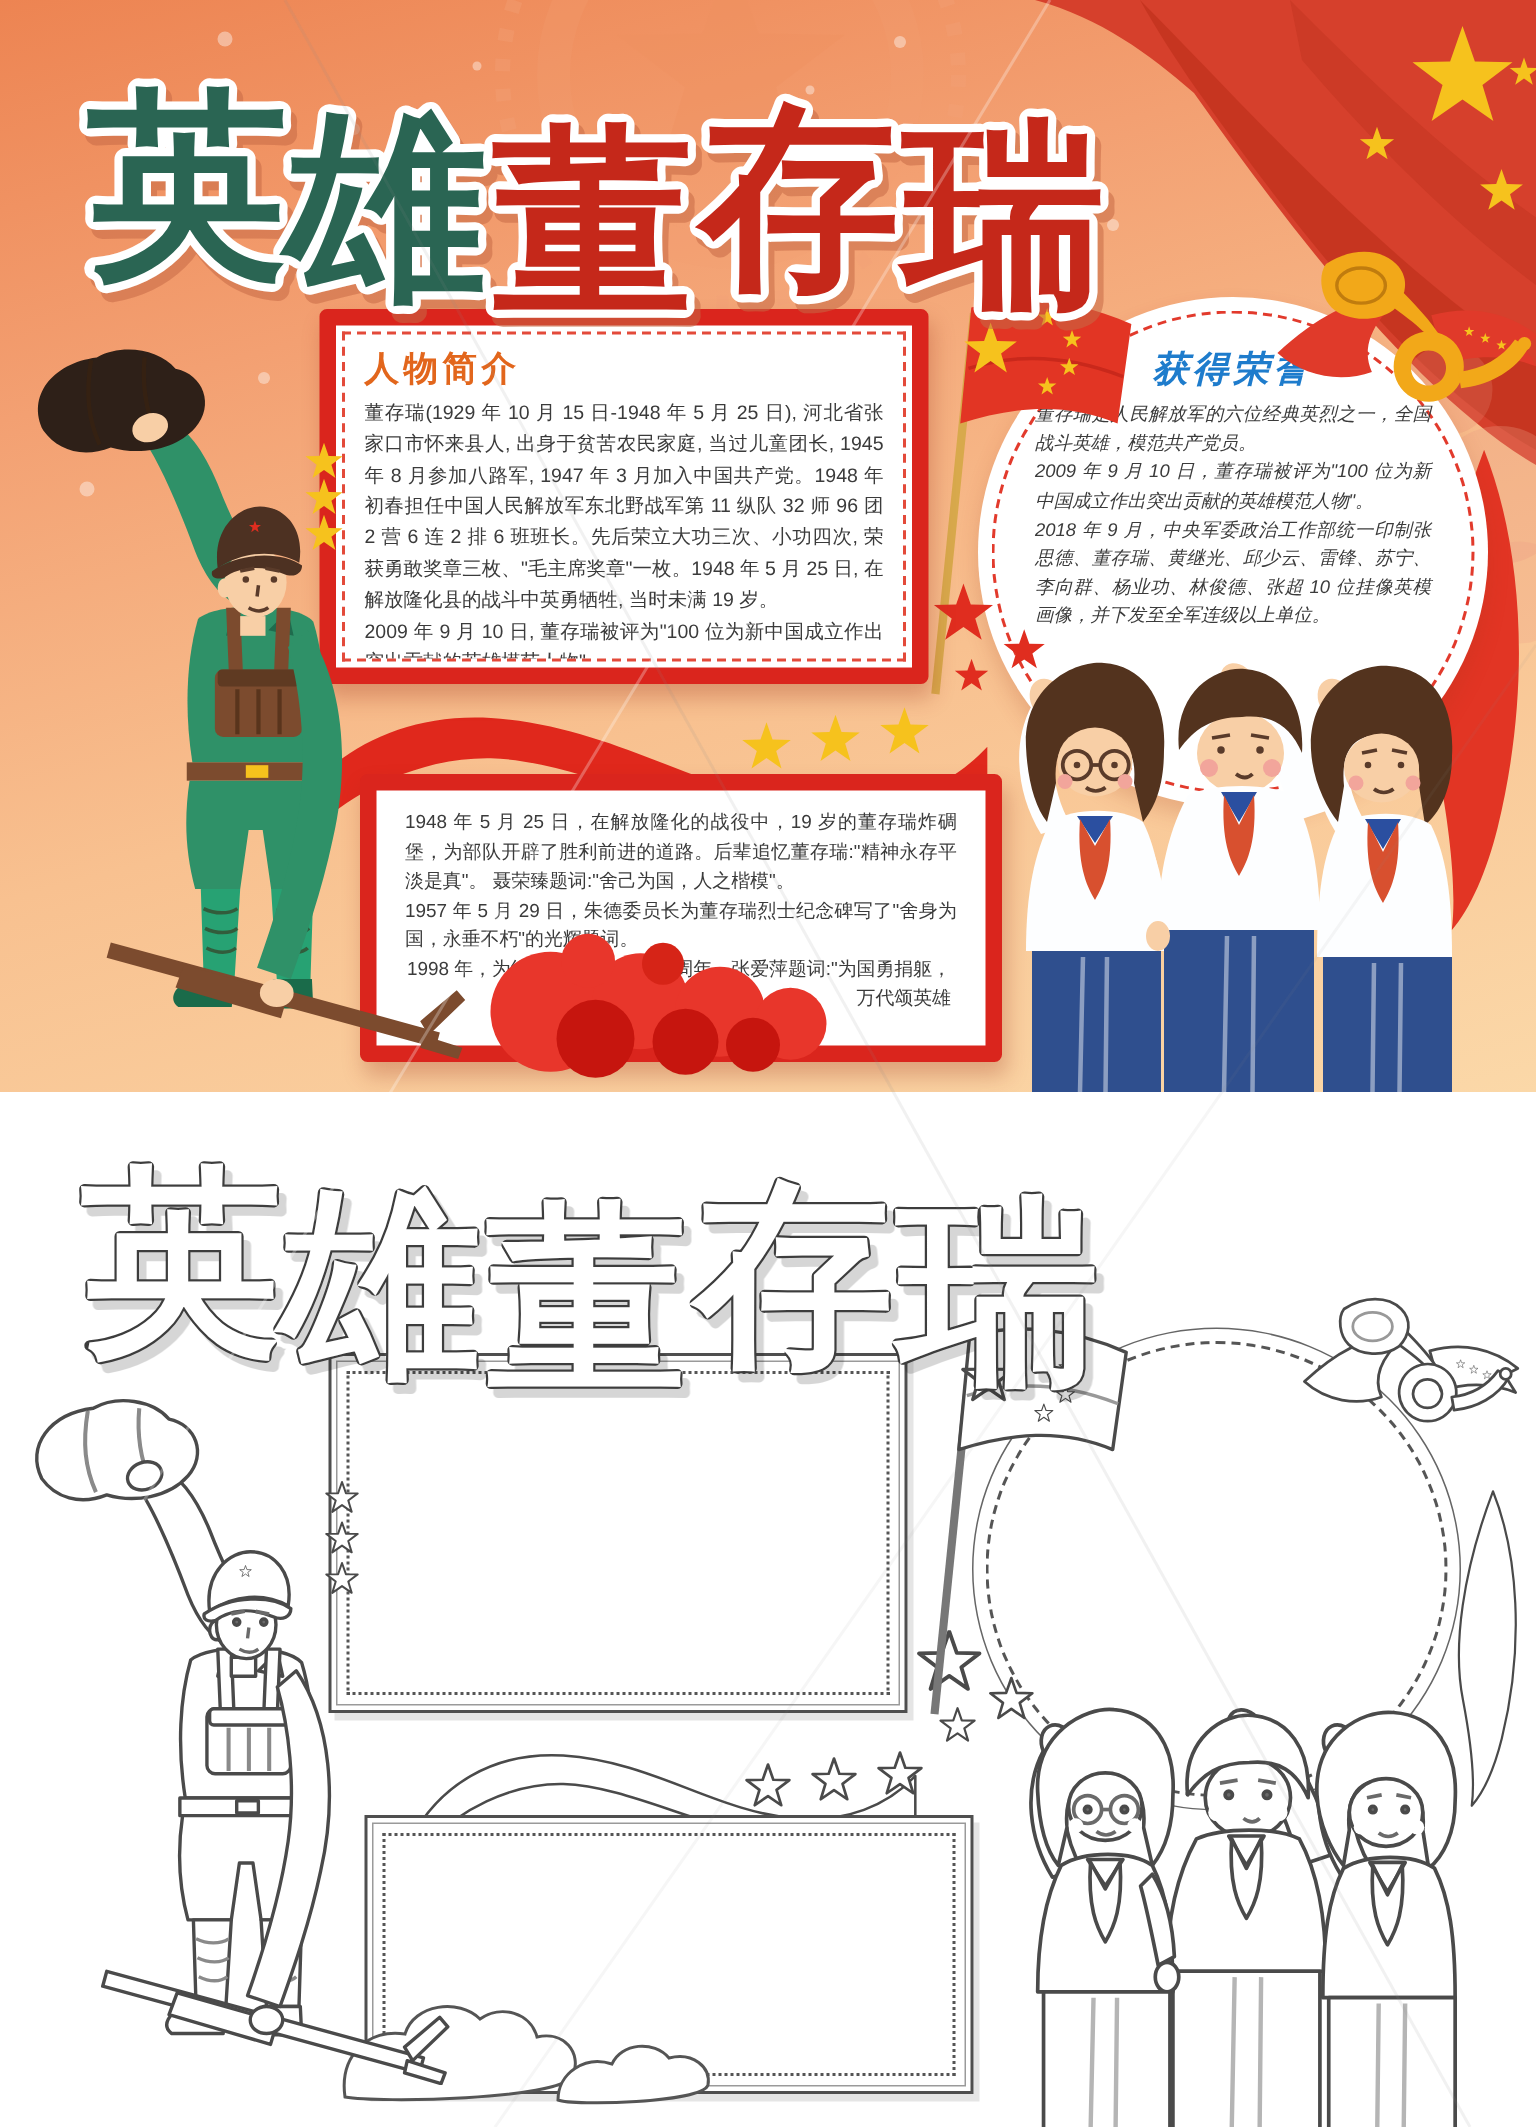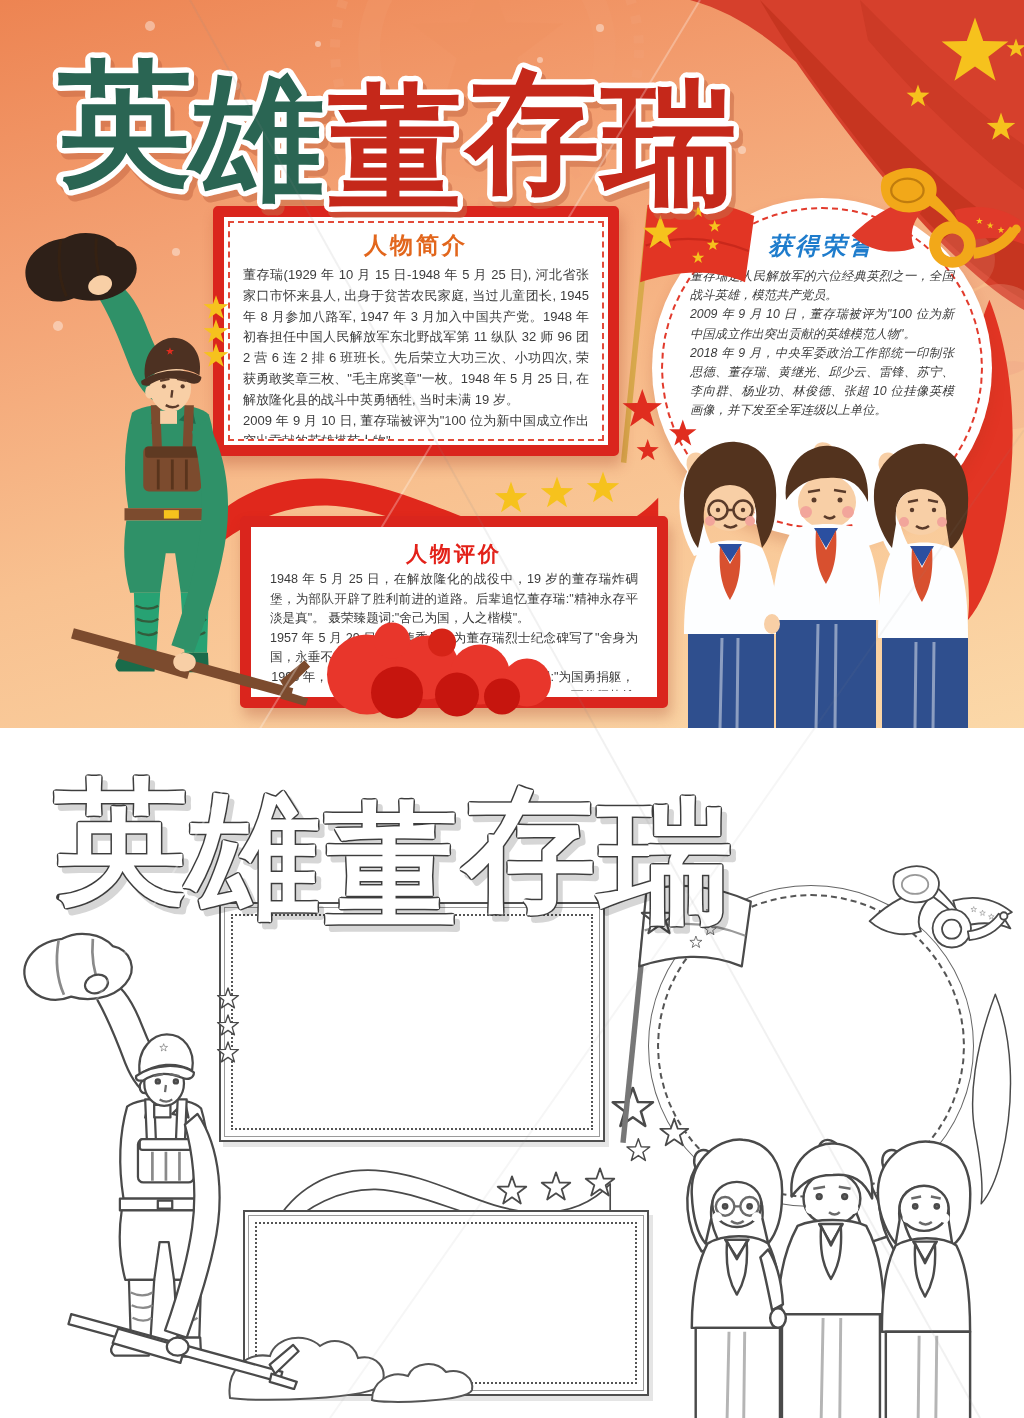--- a/index.html
+++ b/index.html
@@ -40,21 +40,21 @@
   .title-colored text{paint-order:stroke;stroke:#fff;stroke-width:11;stroke-linejoin:round;}
   .tc-g{fill:#2a6553;} .tc-r{fill:#c5281a;}
   .title-outline{filter:drop-shadow(5px 6px 0 rgba(0,0,0,.16));}
   .title-outline text{paint-order:stroke;stroke:#3d3d3d;stroke-width:3;stroke-linejoin:round;fill:#fff;}
 
   
   .panel{position:absolute;background:#fff;border:11px solid #da251d;border-radius:5px;
          box-shadow:3px 9px 14px rgba(150,40,20,.28);z-index:3;box-sizing:border-box;}
   .panel .inner{position:absolute;inset:4px;border:2px dashed #e34a3a;padding:6px 13px 4px;box-sizing:border-box;overflow:hidden;}
   .panel .inner.no-dash{border-color:transparent;}
-  .panel h2{margin:1px 0 4px;text-align:center;font-size:23px;letter-spacing:3px;font-weight:bold;}
+  .panel h2{margin:1px 0 4px;font-size:23px;letter-spacing:3px;font-weight:bold;}
   .intro h2{color:#e2661c;}
   .review h2{color:#e32119;font-size:21px;margin-bottom:2px;}
   .panel .body{font-size:13px;line-height:1.6;color:#3b3b3b;white-space:pre-line;text-align:justify;}
   .review .body{font-size:12.6px;line-height:1.55;}
   .review .tail{font-size:12.6px;line-height:1.55;color:#3b3b3b;text-align:right;padding-right:4px;white-space:pre-line;}
 
   .circle{position:absolute;left:652px;top:198px;width:340px;height:340px;border-radius:50%;
           background:#fff;z-index:2;box-shadow:0 8px 14px rgba(160,50,25,.2);}
   .circle::before{content:"";position:absolute;inset:9px;border:2.5px dashed #e23a2c;border-radius:50%;}
   .circle .c-inner{position:absolute;inset:0;padding:32px 38px 0;box-sizing:border-box;font-style:italic;}
@@ -306,21 +306,20 @@
       </svg>
     <svg class="art z4" style="left:540px;top:475px;width:34px;height:34px" viewBox="0 0 100 95">
         <use href="#star5" class="sf-gold"></use>
       </svg>
     <svg class="art z4" style="left:586px;top:470px;width:34px;height:34px" viewBox="0 0 100 95">
         <use href="#star5" class="sf-gold"></use>
       </svg>
 
     <div class="panel review" style="left:240px;top:516px;width:428px;height:192px">
       <div class="inner no-dash">
-        <h2>人物评价</h2>
         <div class="body">1948 年 5 月 25 日，在解放隆化的战役中，19 岁的董存瑞炸碉堡，为部队开辟了胜利前进的道路。后辈追忆董存瑞:"精神永存平淡是真"。 聂荣臻题词:"舍己为国，人之楷模"。
 1957 年 5 月 29 日，朱德委员长为董存瑞烈士纪念碑写了"舍身为国，永垂不朽"的光辉题词。</div>
         <div class="tail">1998 年，为纪念董存瑞牺牲 50 周年，张爱萍题词:"为国勇捐躯，万代颂英雄</div>
       </div>
     </div>
     <svg class="art z4" style="left:322px;top:612px;width:250px;height:106px" viewBox="0 0 250 105">
       <g stroke="none">
         <circle cx="45" cy="62" r="40" fill="#e8362b"></circle>
           <circle cx="105" cy="55" r="32" fill="#e8362b"></circle>
         <circle cx="158" cy="62" r="30" fill="#e8362b"></circle>

